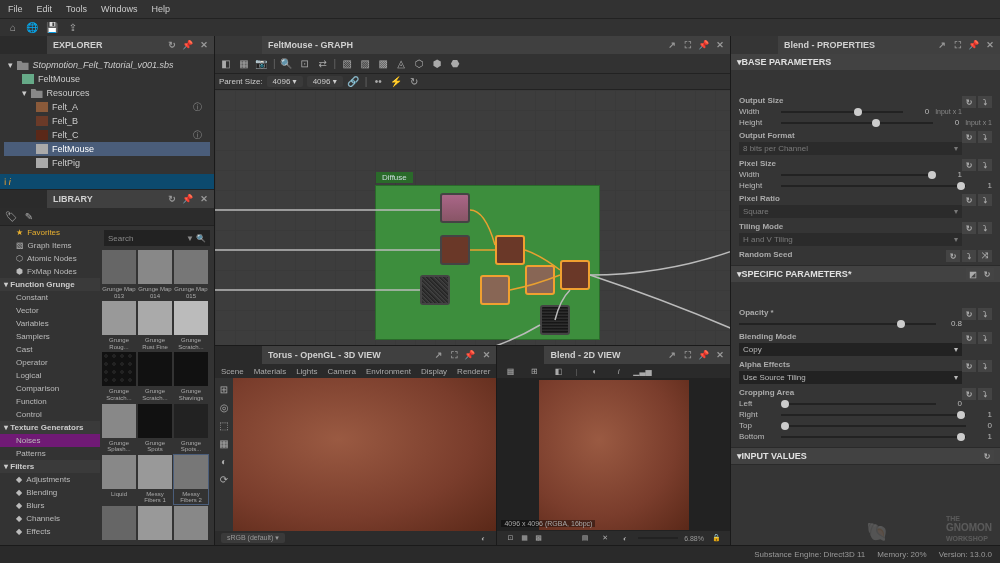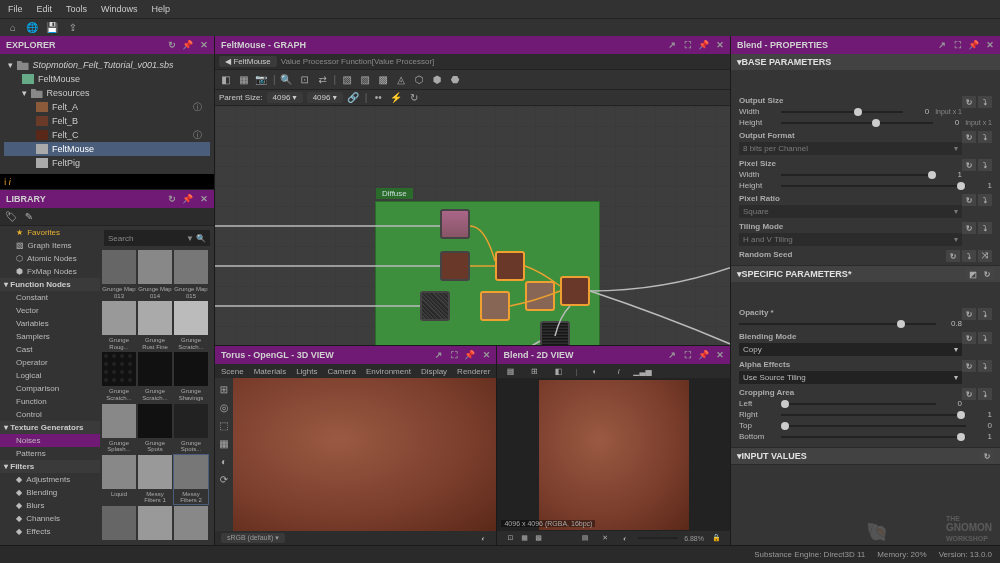--- a/index.html
+++ b/index.html
@@ -9,36 +9,36 @@
 .menubar span { cursor: pointer; }
 
 .toolbar-global { height: 18px; background: #323232; display: flex; align-items: center; padding: 0 6px; gap: 6px; border-top: 1px solid #222; }
 .icon-btn { width: 14px; height: 14px; display: flex; align-items: center; justify-content: center; color: #aaa; cursor: pointer; }
 
 .main { display: flex; height: 509px; }
 .left { width: 215px; display: flex; flex-direction: column; border-right: 1px solid #1a1a1a; }
 .middle { flex: 1; display: flex; flex-direction: column; }
 .right { width: 270px; background: #353535; border-left: 1px solid #1a1a1a; display: flex; flex-direction: column; }
 
-.panel-hdr { height: 18px; background: #701a75; display: flex; align-items: center; padding: 0 6px; font-size: 9px; font-weight: bold; color: #d0d0d0; position: relative; }
+.panel-hdr { height: 18px; background: #404040; display: flex; align-items: center; padding: 0 6px; font-size: 9px; font-weight: bold; color: #d0d0d0; position: relative; margin-left: 47px; }
 .panel-hdr .ctrls { position: absolute; right: 4px; display: flex; gap: 4px; }
 .panel-hdr .ctrls span { width: 12px; height: 12px; color: #999; display: flex; align-items: center; justify-content: center; cursor: pointer; font-size: 9px; }
 
 .explorer { flex: 0 0 auto; }
 .explorer-tree { background: #333; padding: 4px; font-size: 9px; }
 .tree-row { display: flex; align-items: center; height: 14px; padding-left: 4px; cursor: pointer; position: relative; }
 .tree-row.indent1 { padding-left: 18px; }
 .tree-row.indent2 { padding-left: 32px; }
 .tree-row.sel { background: #4a5d7a; color: #fff; }
 .tree-icon { width: 12px; height: 10px; margin-right: 4px; display: inline-block; }
 .folder-icon { background: #888; clip-path: polygon(0 10%, 40% 10%, 50% 28%, 100% 28%, 100% 100%, 0 100%); }
 .swatch { width: 12px; height: 10px; margin-right: 4px; }
 .info-icon { position: absolute; right: 8px; color: #888; }
 
-.tabbar { height: 16px; background: #000000; display: flex; align-items: center; padding-left: 4px; border-bottom: 1px solid #222; }
+.tabbar { height: 16px; background: #0c4a6e; display: flex; align-items: center; padding-left: 4px; border-bottom: 1px solid #222; }
 .tabbar span { font-size: 9px; color: #bbb; cursor: pointer; }
 .tabbar .active-tab { color: #f0a030; }
 
 .library { flex: 1; display: flex; flex-direction: column; min-height: 0; }
 .lib-tools { height: 18px; background: #2c2c2c; display: flex; align-items: center; padding: 0 4px; gap: 4px; border-bottom: 1px solid #222;}
 .lib-body { flex: 1; display: flex; min-height: 0; }
 .lib-tree { width: 100px; background: #333; overflow-y: auto; font-size: 8px; }
 .cat { padding: 2px 4px 2px 16px; cursor: pointer; color: #bbb; display: flex; align-items: center; gap: 4px;}
 .cat.star { color: #e8b030; }
 .cat-hdr { background: #3a3a3a; padding: 2px 4px; font-size: 8px; color: #ccc; cursor: pointer; font-weight: bold; }
@@ -176,21 +176,21 @@
       <div class="lib-tools">
         <span class="icon-btn">🏷</span>
         <span class="icon-btn">✎</span>
       </div>
       <div class="lib-body">
         <div class="lib-tree">
           <div class="cat star">★ <span>Favorites</span></div>
           <div class="cat">▧ <span>Graph Items</span></div>
           <div class="cat">⬡ <span>Atomic Nodes</span></div>
           <div class="cat">⬢ <span>FxMap Nodes</span></div>
-          <div class="cat-hdr">▾ <span>Function Nodes</span></div>
+          <div class="cat-hdr">▾ <span>Function Grunge</span></div>
           <div class="cat">
               <span>Constant</span>
             </div>
           <div class="cat">
               <span>Vector</span>
             </div>
           <div class="cat">
               <span>Variables</span>
             </div>
           <div class="cat">
@@ -323,24 +323,20 @@
   <div class="middle">
     <div class="graph-area">
       <div class="panel-hdr">
         <span>FeltMouse - GRAPH</span>
         <div class="ctrls">
             <span>↗</span>
             <span>⛶</span>
             <span>📌</span>
             <span>✕</span>
           </div>
-      </div>
-      <div class="breadcrumb">
-        <span class="bc-btn">◀ <span>FeltMouse</span></span>
-        <span style="color:#888;">Value Processor Function[Value Processor]</span>
       </div>
       <div class="graph-tools">
         <span class="icon-btn">◧</span>
         <span class="icon-btn">▦</span>
         <span class="icon-btn">📷</span>
         <span style="color:#666;">|</span>
         <span class="icon-btn">🔍</span>
         <span class="icon-btn">⊡</span>
         <span class="icon-btn">⇄</span>
         <span style="color:#666;">|</span>

